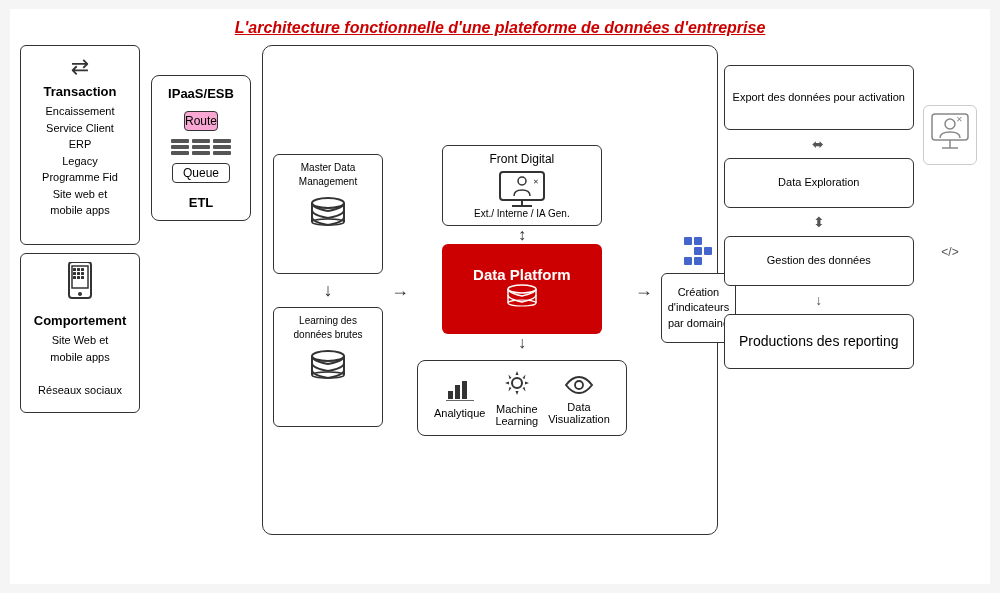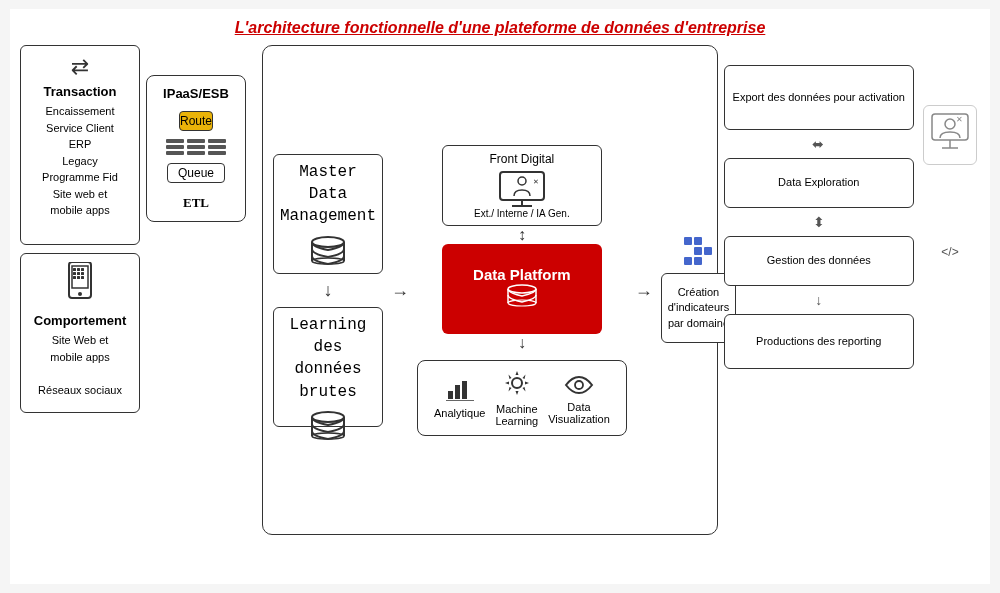--- a/index.html
+++ b/index.html
@@ -67,21 +67,21 @@
     }
     .phone-icon {
       font-size: 28px;
       margin-bottom: 4px;
     }
 
     
     .ipaas-column {
       display: flex;
       flex-direction: column;
-      align-items: flex-start;
+      align-items: center;
       width: 110px;
       flex-shrink: 0;
       padding-top: 30px;
     }
     .ipaas-box {
       border: 1px solid #333;
       border-radius: 8px;
       width: 100px;
       padding: 10px 8px;
       text-align: center;
@@ -92,21 +92,21 @@
       font-weight: bold;
       margin-bottom: 10px;
     }
     .route-badge {
       border: 1px solid #333;
       border-radius: 4px;
       padding: 2px 0;
       font-size: 12px;
       display: inline-block;
       margin-bottom: 8px;
-      background: #eab308;
+      background: #f9a8d4;
     }
     .lines-icon {
       display: flex;
       flex-direction: column;
       gap: 2px;
       margin-bottom: 8px;
       align-items: center;
     }
     .line-row {
       display: flex;
@@ -124,21 +124,20 @@
       padding: 2px 10px;
       font-size: 12px;
       display: inline-block;
       margin-bottom: 8px;
       background: white;
     }
     .etl-label {
       font-size: 13px;
       font-weight: bold;
       margin-top: 4px;
-      font-family: Liberation Serif, serif;
     }
 
     
     .data-management-col {
       display: flex;
       flex-direction: column;
       gap: 6px;
       width: 110px;
       flex-shrink: 0;
     }
@@ -153,23 +152,22 @@
       height: 120px;
     }
     .stockage-box {
       height: 120px;
     }
     .db-icon {
       font-size: 28px;
       margin: 4px 0;
     }
     .small-text {
-      font-size: 16px;
+      font-size: 10px;
       line-height: 1.4;
-      font-family: Liberation Mono, monospace;
     }
     .front-digital-box {
       border: 1px solid #333;
       border-radius: 6px;
       padding: 6px 10px;
       text-align: center;
       background: white;
       width: 160px;
     }
     .front-digital-title {
@@ -522,21 +520,21 @@
       <div style="text-align:center;font-size:14px;color:#555;letter-spacing:2px;">⬌</div>
       <div class="data-exploration-box">
         <div style="font-size:11px;text-align:left;">Data Exploration</div>
       </div>
       <div style="text-align:center;font-size:14px;color:#555;">⬍</div>
       <div class="gestion-box">
         <div style="font-size:11px;text-align:center;">Gestion des données</div>
       </div>
       <div style="text-align:center;font-size:14px;color:#555;">↓</div>
       <div class="productions-box">
-        <div style="font-size:11px;">Productions des reporting</div>
+        <div style="font-size:14px;">Productions des reporting</div>
       </div>
     </div>
 
     <div class="rightmost-col">
       <div class="person-device-box">
         <svg width="40" height="40" viewBox="0 0 40 40">
           <rect x="2" y="2" width="36" height="26" rx="3" fill="none" stroke="#888" stroke-width="1.5"></rect>
           <line x1="20" y1="28" x2="20" y2="36" stroke="#888" stroke-width="1.5"></line>
           <line x1="12" y1="36" x2="28" y2="36" stroke="#888" stroke-width="1.5"></line>
           <circle cx="20" cy="12" r="5" fill="none" stroke="#888" stroke-width="1.5"></circle>

